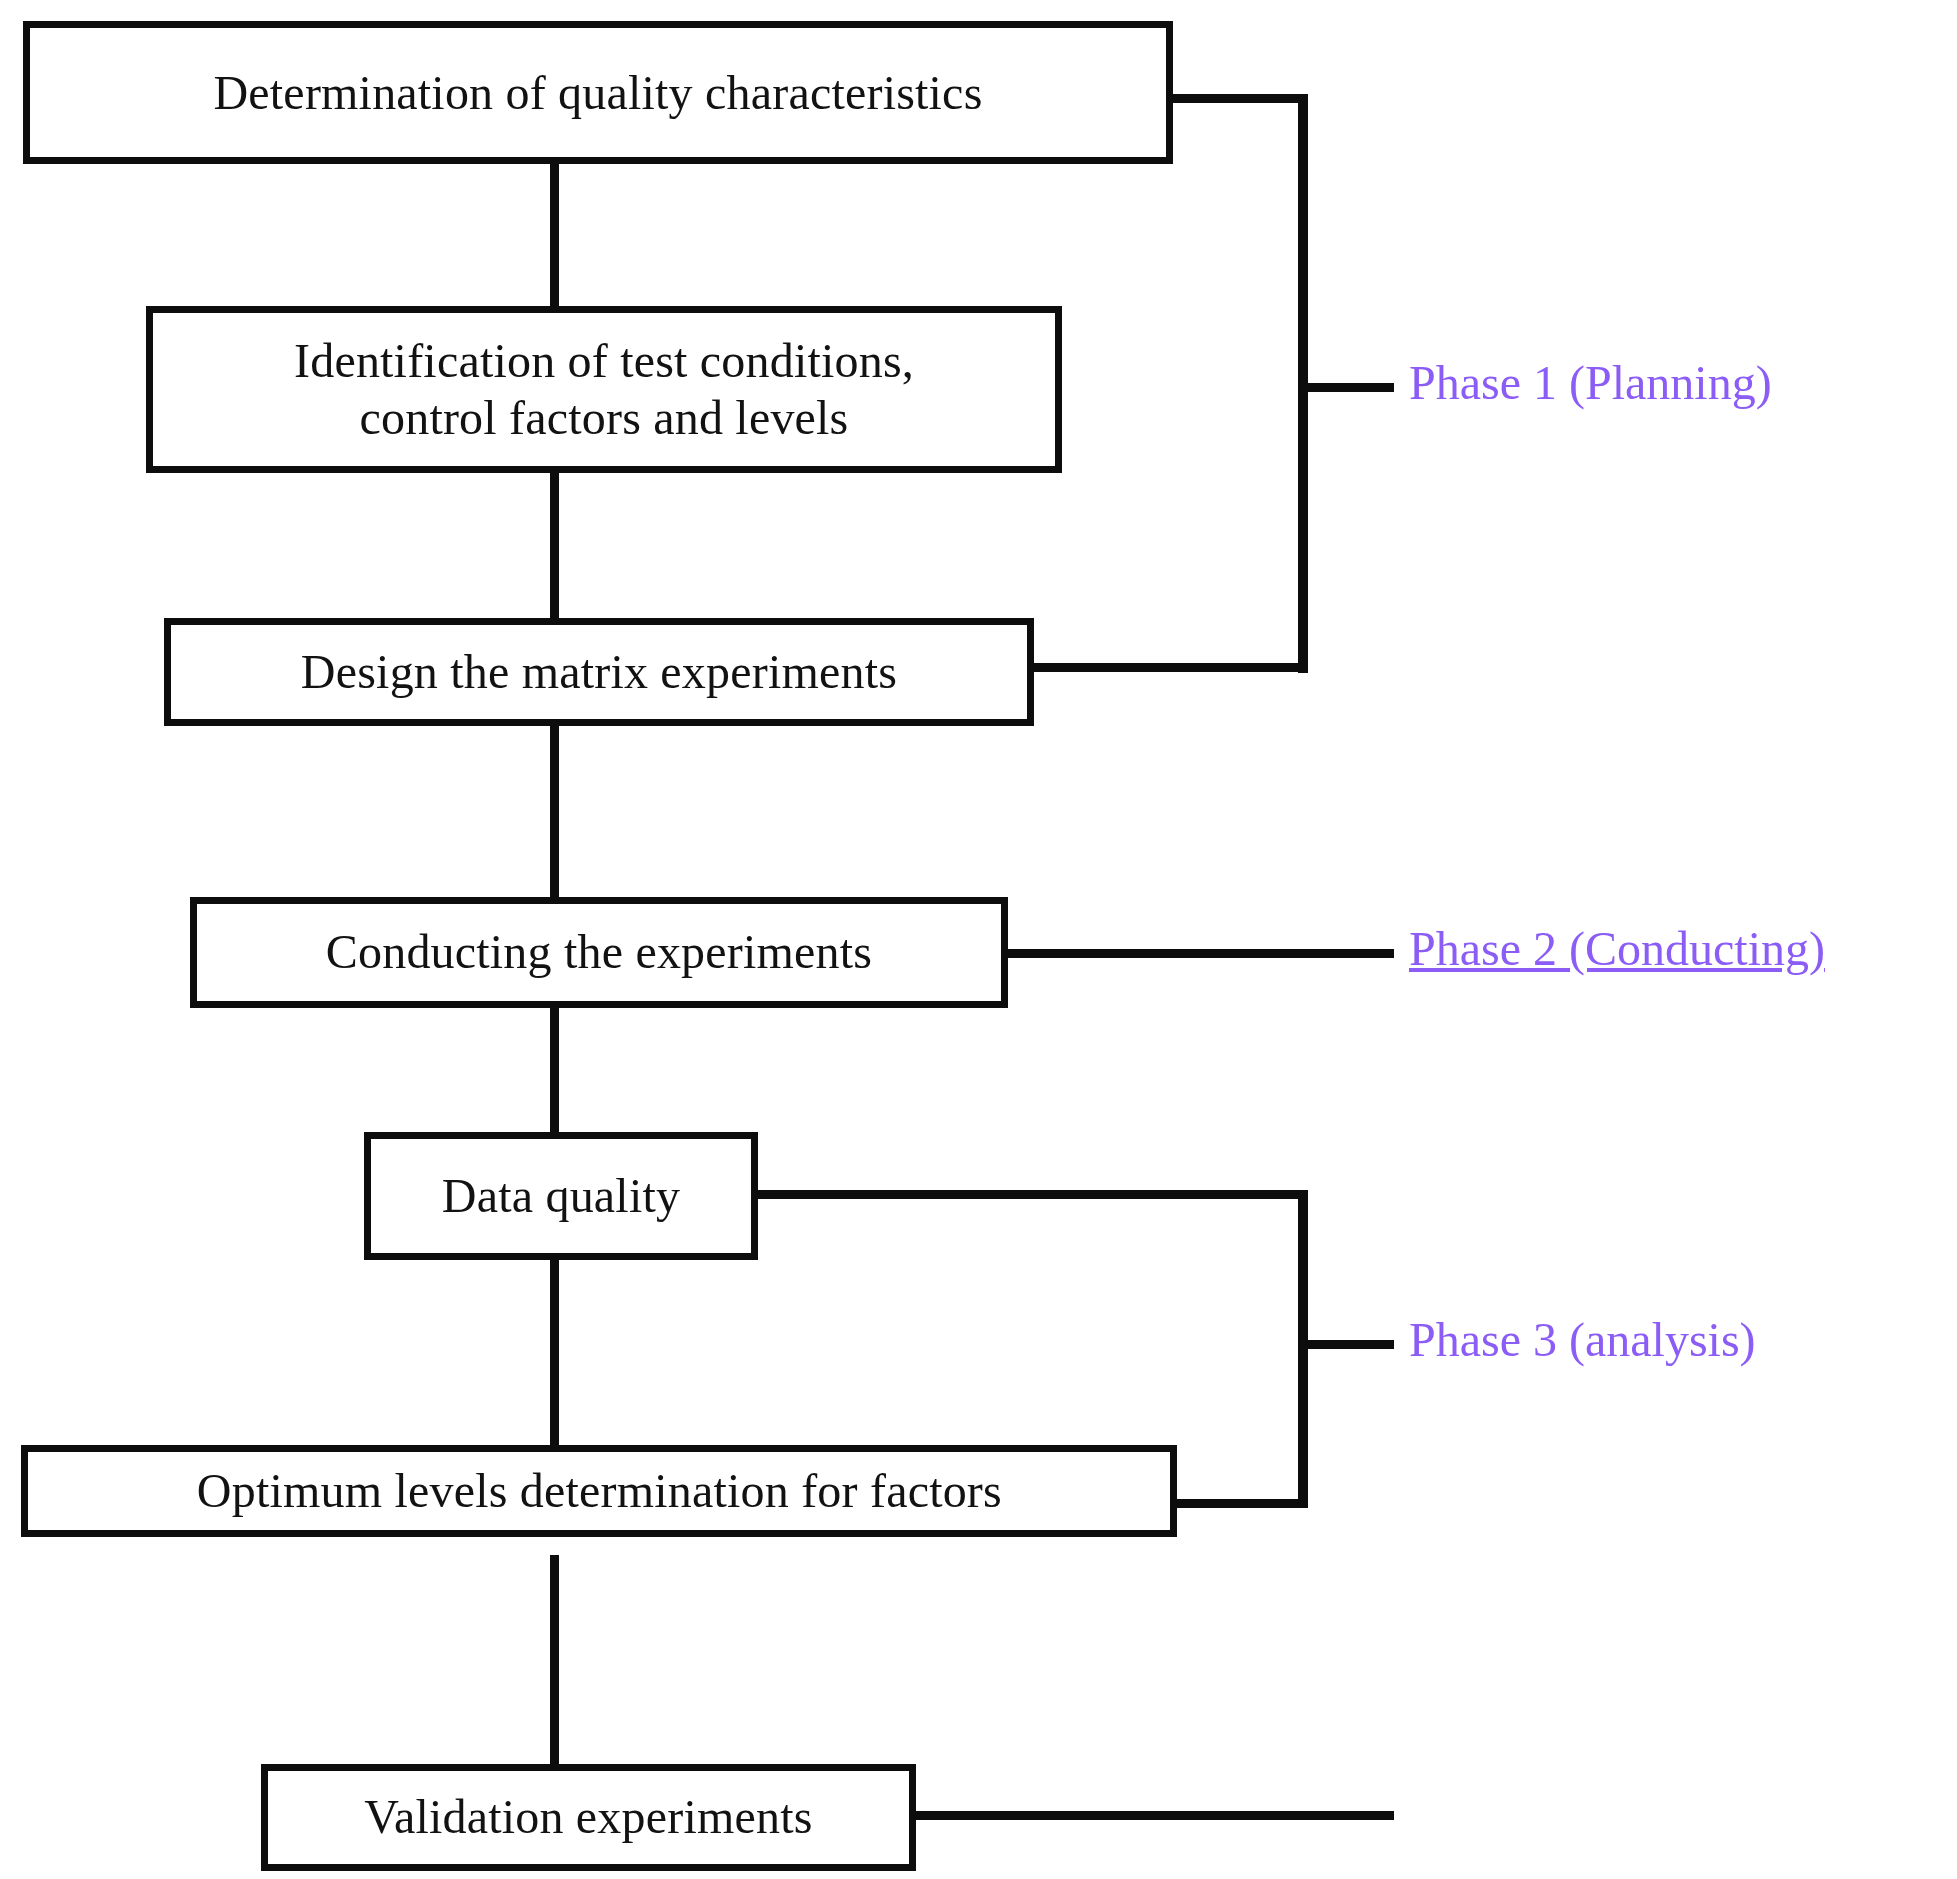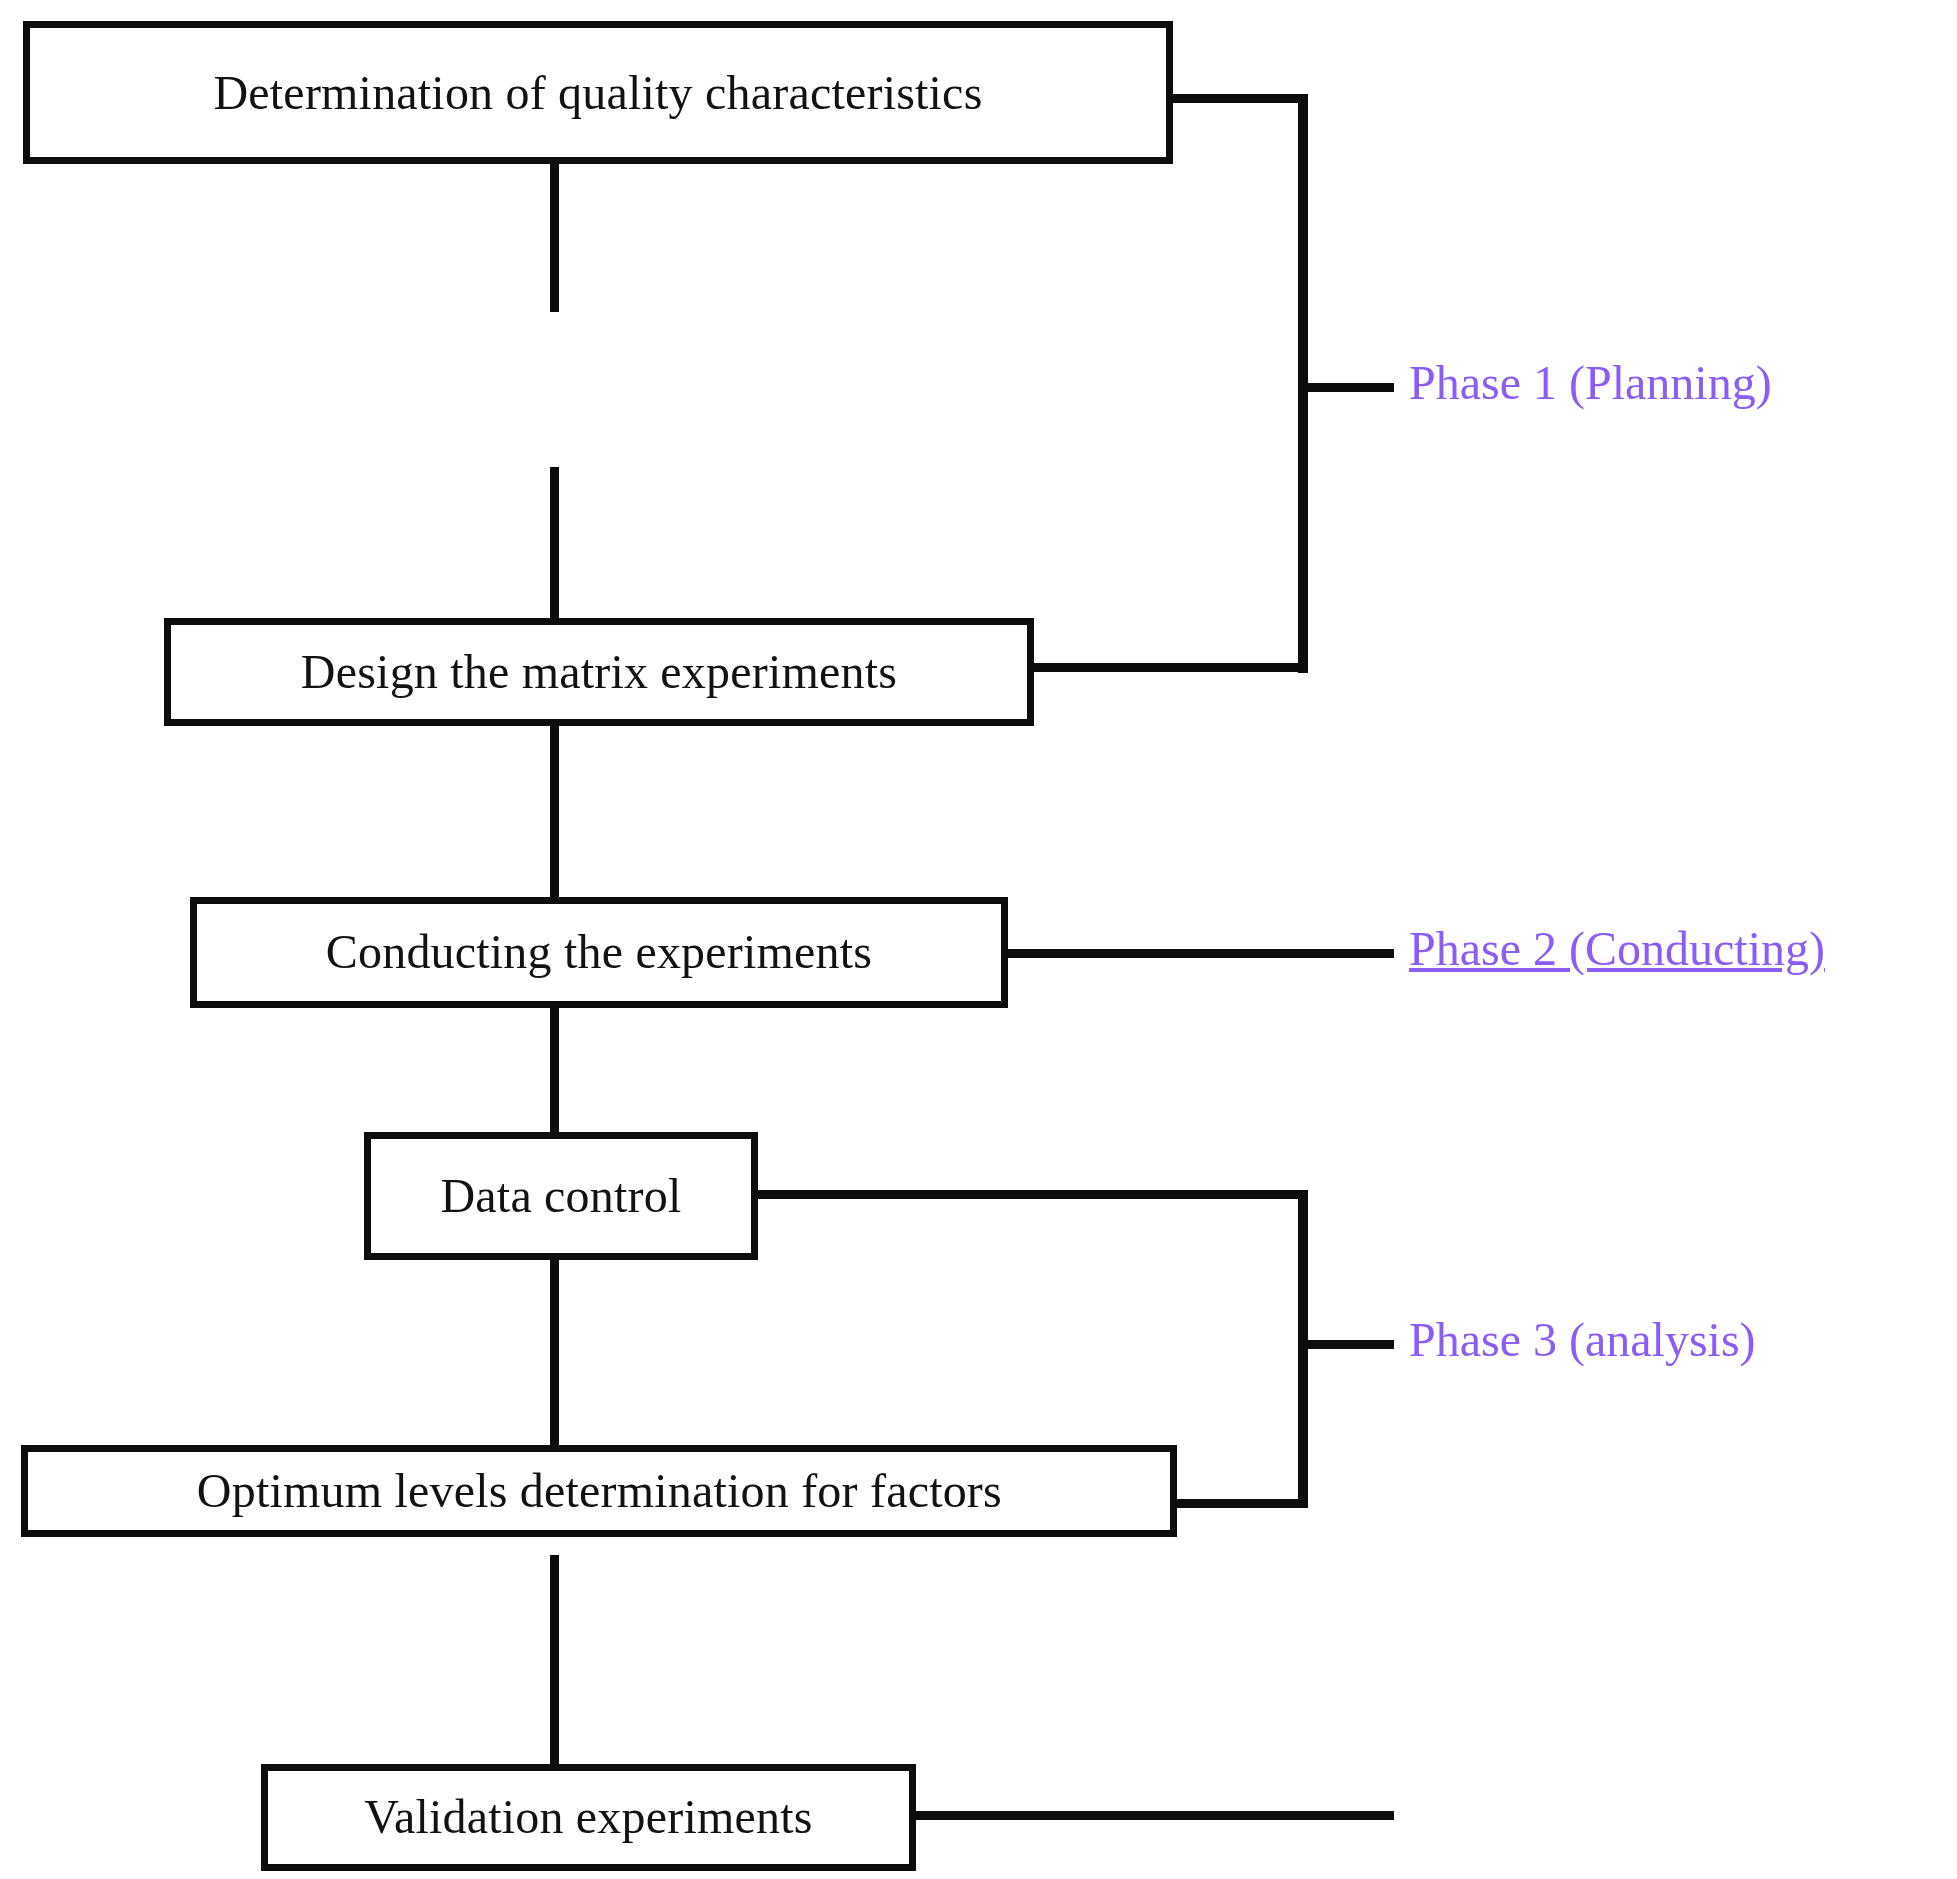--- a/index.html
+++ b/index.html
@@ -88,31 +88,35 @@
   <div class="line-h" style="left:1170px; top:1499px; width:138px;"></div>
   <div class="line-h" style="left:1298px; top:1340px; width:96px;"></div>
   <div class="phase-label" style="left:1409px; top:1312px;">Phase 3 (analysis)</div>
 
   <div class="line-h" style="left:909px; top:1811px; width:485px;"></div>
 
   <div class="node" style="left:23px; top:21.4px; width:1150px; height:143px;">
     <span class="label">Determination of quality characteristics</span>
   </div>
 
+  <div class="node" style="left:146px; top:306px; width:916px; height:167px;">
+    <span class="label">Identification of test conditions,
+control factors and levels</span>
+  </div>
 
   <div class="node" style="left:164px; top:618px; width:870px; height:108px;">
     <span class="label">Design the matrix experiments</span>
   </div>
 
   <div class="node" style="left:190px; top:897px; width:818px; height:111px;">
     <span class="label">Conducting the experiments</span>
   </div>
 
   <div class="node" style="left:364px; top:1132px; width:394px; height:128px;">
-    <span class="label">Data control</span>
+    <span class="label">Data quality</span>
   </div>
 
   <div class="node" style="left:21.4px; top:1445px; width:1156px; height:92px;">
     <span class="label">Optimum levels determination for factors</span>
   </div>
 
   <div class="node" style="left:261px; top:1764px; width:655px; height:107px;">
     <span class="label">Validation experiments</span>
   </div>
 

